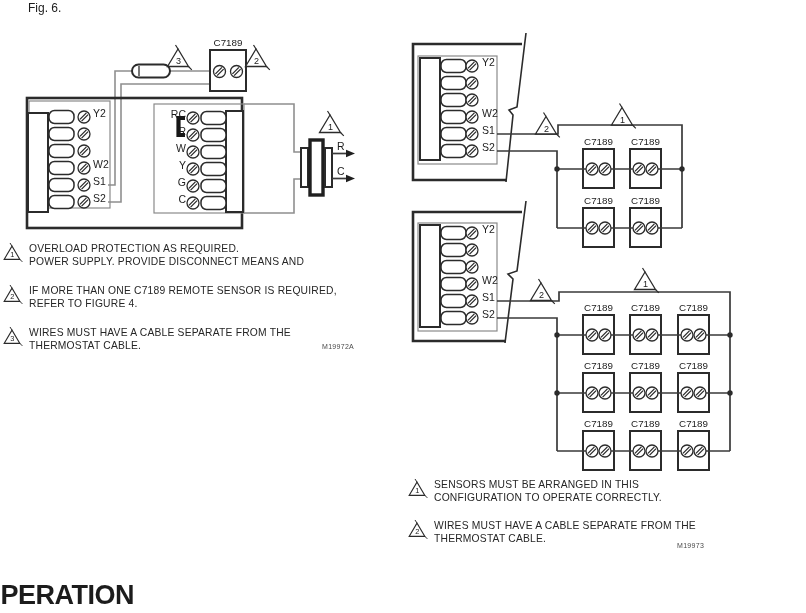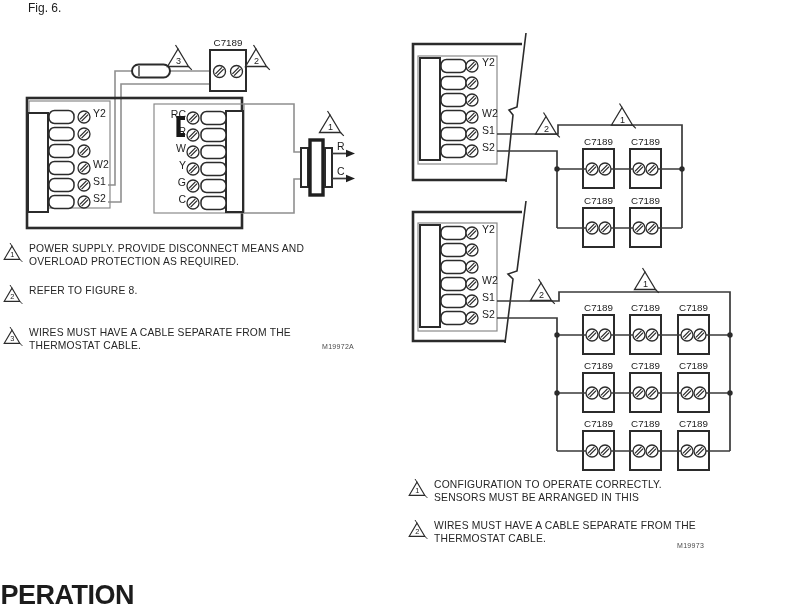--- a/index.html
+++ b/index.html
@@ -271,32 +271,33 @@
     </g>
   </svg>
 
   <div class="note" style="left:1px;top:242px;">
     <svg width="22" height="24" viewBox="-11 -5 22 29">
       <path class="tri" d="M0,0 L-9.5,16 L9.5,16 Z"></path>
       <path class="tail" d="M0,0 l-2.4,-3.8 M9.5,16 l3,3"></path>
       <text class="trinum" x="0.5" y="13.5" text-anchor="middle">1</text>
     </svg>
     <div class="note-text">
+      <div>OVERLOAD PROTECTION AS REQUIRED.</div>
       <div>POWER SUPPLY. PROVIDE DISCONNECT MEANS AND</div>
-      <div>OVERLOAD PROTECTION AS REQUIRED.</div>
     </div>
   </div>
   <div class="note" style="left:1px;top:284px;">
     <svg width="22" height="24" viewBox="-11 -5 22 29">
       <path class="tri" d="M0,0 L-9.5,16 L9.5,16 Z"></path>
       <path class="tail" d="M0,0 l-2.4,-3.8 M9.5,16 l3,3"></path>
       <text class="trinum" x="0.5" y="13.5" text-anchor="middle">2</text>
     </svg>
     <div class="note-text">
-      <div>REFER TO FIGURE 8.</div>
+      <div>IF MORE THAN ONE C7189 REMOTE SENSOR IS REQUIRED,</div>
+      <div>REFER TO FIGURE 4.</div>
     </div>
   </div>
   <div class="note" style="left:1px;top:326px;">
     <svg width="22" height="24" viewBox="-11 -5 22 29">
       <path class="tri" d="M0,0 L-9.5,16 L9.5,16 Z"></path>
       <path class="tail" d="M0,0 l-2.4,-3.8 M9.5,16 l3,3"></path>
       <text class="trinum" x="0.5" y="13.5" text-anchor="middle">3</text>
     </svg>
     <div class="note-text">
       <div>WIRES MUST HAVE A CABLE SEPARATE FROM THE</div>
@@ -305,22 +306,22 @@
   </div>
   <div class="docnum" style="left:322px;top:343px;">M19972A</div>
 
   <div class="note" style="left:406px;top:478px;">
     <svg width="22" height="24" viewBox="-11 -5 22 29">
       <path class="tri" d="M0,0 L-9.5,16 L9.5,16 Z"></path>
       <path class="tail" d="M0,0 l-2.4,-3.8 M9.5,16 l3,3"></path>
       <text class="trinum" x="0.5" y="13.5" text-anchor="middle">1</text>
     </svg>
     <div class="note-text">
+      <div>SENSORS MUST BE ARRANGED IN THIS</div>
       <div>CONFIGURATION TO OPERATE CORRECTLY.</div>
-      <div>SENSORS MUST BE ARRANGED IN THIS</div>
     </div>
   </div>
   <div class="note" style="left:406px;top:519px;">
     <svg width="22" height="24" viewBox="-11 -5 22 29">
       <path class="tri" d="M0,0 L-9.5,16 L9.5,16 Z"></path>
       <path class="tail" d="M0,0 l-2.4,-3.8 M9.5,16 l3,3"></path>
       <text class="trinum" x="0.5" y="13.5" text-anchor="middle">2</text>
     </svg>
     <div class="note-text">
       <div>WIRES MUST HAVE A CABLE SEPARATE FROM THE</div>

